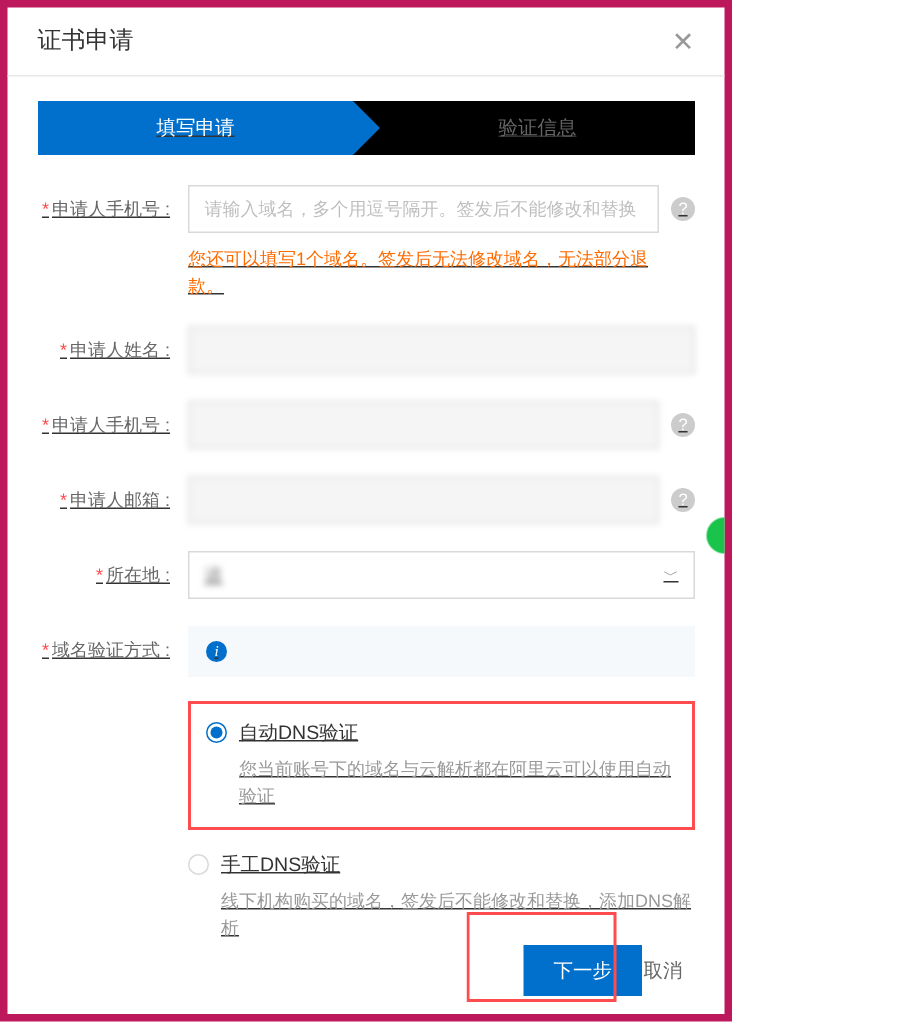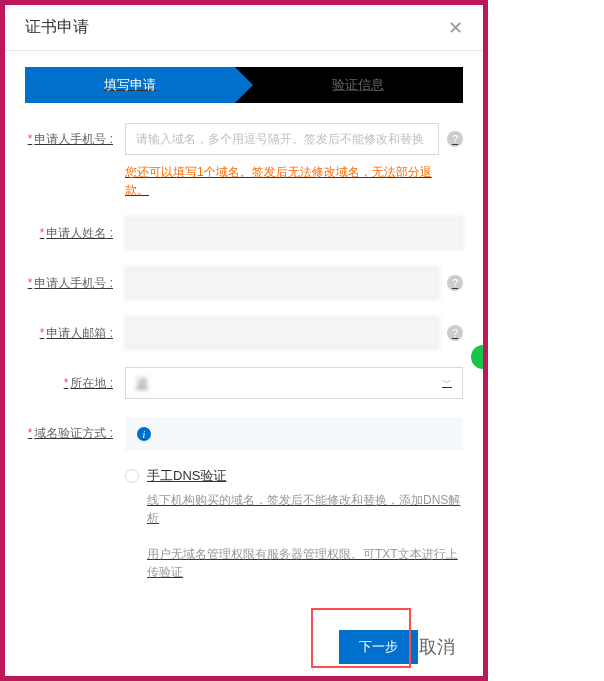--- a/index.html
+++ b/index.html
@@ -30,21 +30,21 @@
 .radio-item { margin-bottom: 18px; }
 .radio-row { display: flex; align-items: center; margin-bottom: 6px; }
 .radio { width: 14px; height: 14px; border-radius: 50%; border: 1px solid #d9d9d9; margin-right: 8px; display: inline-flex; align-items: center; justify-content: center; flex-shrink: 0; }
 .radio.checked { border-color: #0070cc; }
 .radio.checked::after { content: ''; width: 8px; height: 8px; border-radius: 50%; background: #0070cc; }
 .radio-label { font-size: 13px; color: #333; }
 .radio-desc { color: #999; font-size: 12px; margin-left: 22px; line-height: 1.5; }
 .highlighted { border: 2px solid #ff4d4f; padding: 10px 10px 4px 10px; margin-bottom: 14px; }
 .footer { position: absolute; bottom: 0; right: 12px; padding: 12px 16px; display: flex; align-items: center; gap: 1px; background: #fff; }
 .btn-primary { background: #0070cc; color: #fff; border: none; padding: 8px 20px; font-size: 13px; cursor: pointer; }
-.btn-text { color: #666; cursor: pointer; font-size: 18px; }
+.btn-text { color: #666; cursor: pointer; font-size: 13px; }
 .footer-highlight { position: absolute; border: 2px solid #ff4d4f; bottom: 8px; right: 72px; width: 100px; height: 60px; pointer-events: none; }
 .green-badge { position: absolute; right: 0; top: 340px; width: 12px; height: 24px; background: #1ac44b; border-radius: 12px 0 0 12px; }
 .sel-text { color: #888; filter: blur(2px); }
 </style>
 </head>
 <body>
 
 <div class="modal">
   <div class="header">
     <h2>证书申请</h2>
@@ -93,20 +93,29 @@
       </div>
     </div>
 
     <div class="form-row">
       <div class="form-label"><span class="req">*</span><span>域名验证方式</span> :</div>
       <div class="form-control">
         <div class="info-box">
           <span class="info-icon">i</span>
         </div>
         <div class="radio-group">
+          <div class="highlighted">
+            <div class="radio-item" style="margin-bottom:8px">
+              <div class="radio-row">
+                <span class="radio checked"></span>
+                <span class="radio-label">自动DNS验证</span>
+              </div>
+              <div class="radio-desc">您当前账号下的域名与云解析都在阿里云可以使用自动验证</div>
+            </div>
+          </div>
           <div class="radio-item">
             <div class="radio-row">
               <span class="radio"></span>
               <span class="radio-label">手工DNS验证</span>
             </div>
             <div class="radio-desc">线下机构购买的域名，签发后不能修改和替换，添加DNS解析</div>
           </div>
           <div class="radio-item">
             <div class="radio-desc">用户无域名管理权限有服务器管理权限。可TXT文本进行上传验证</div>
           </div>

